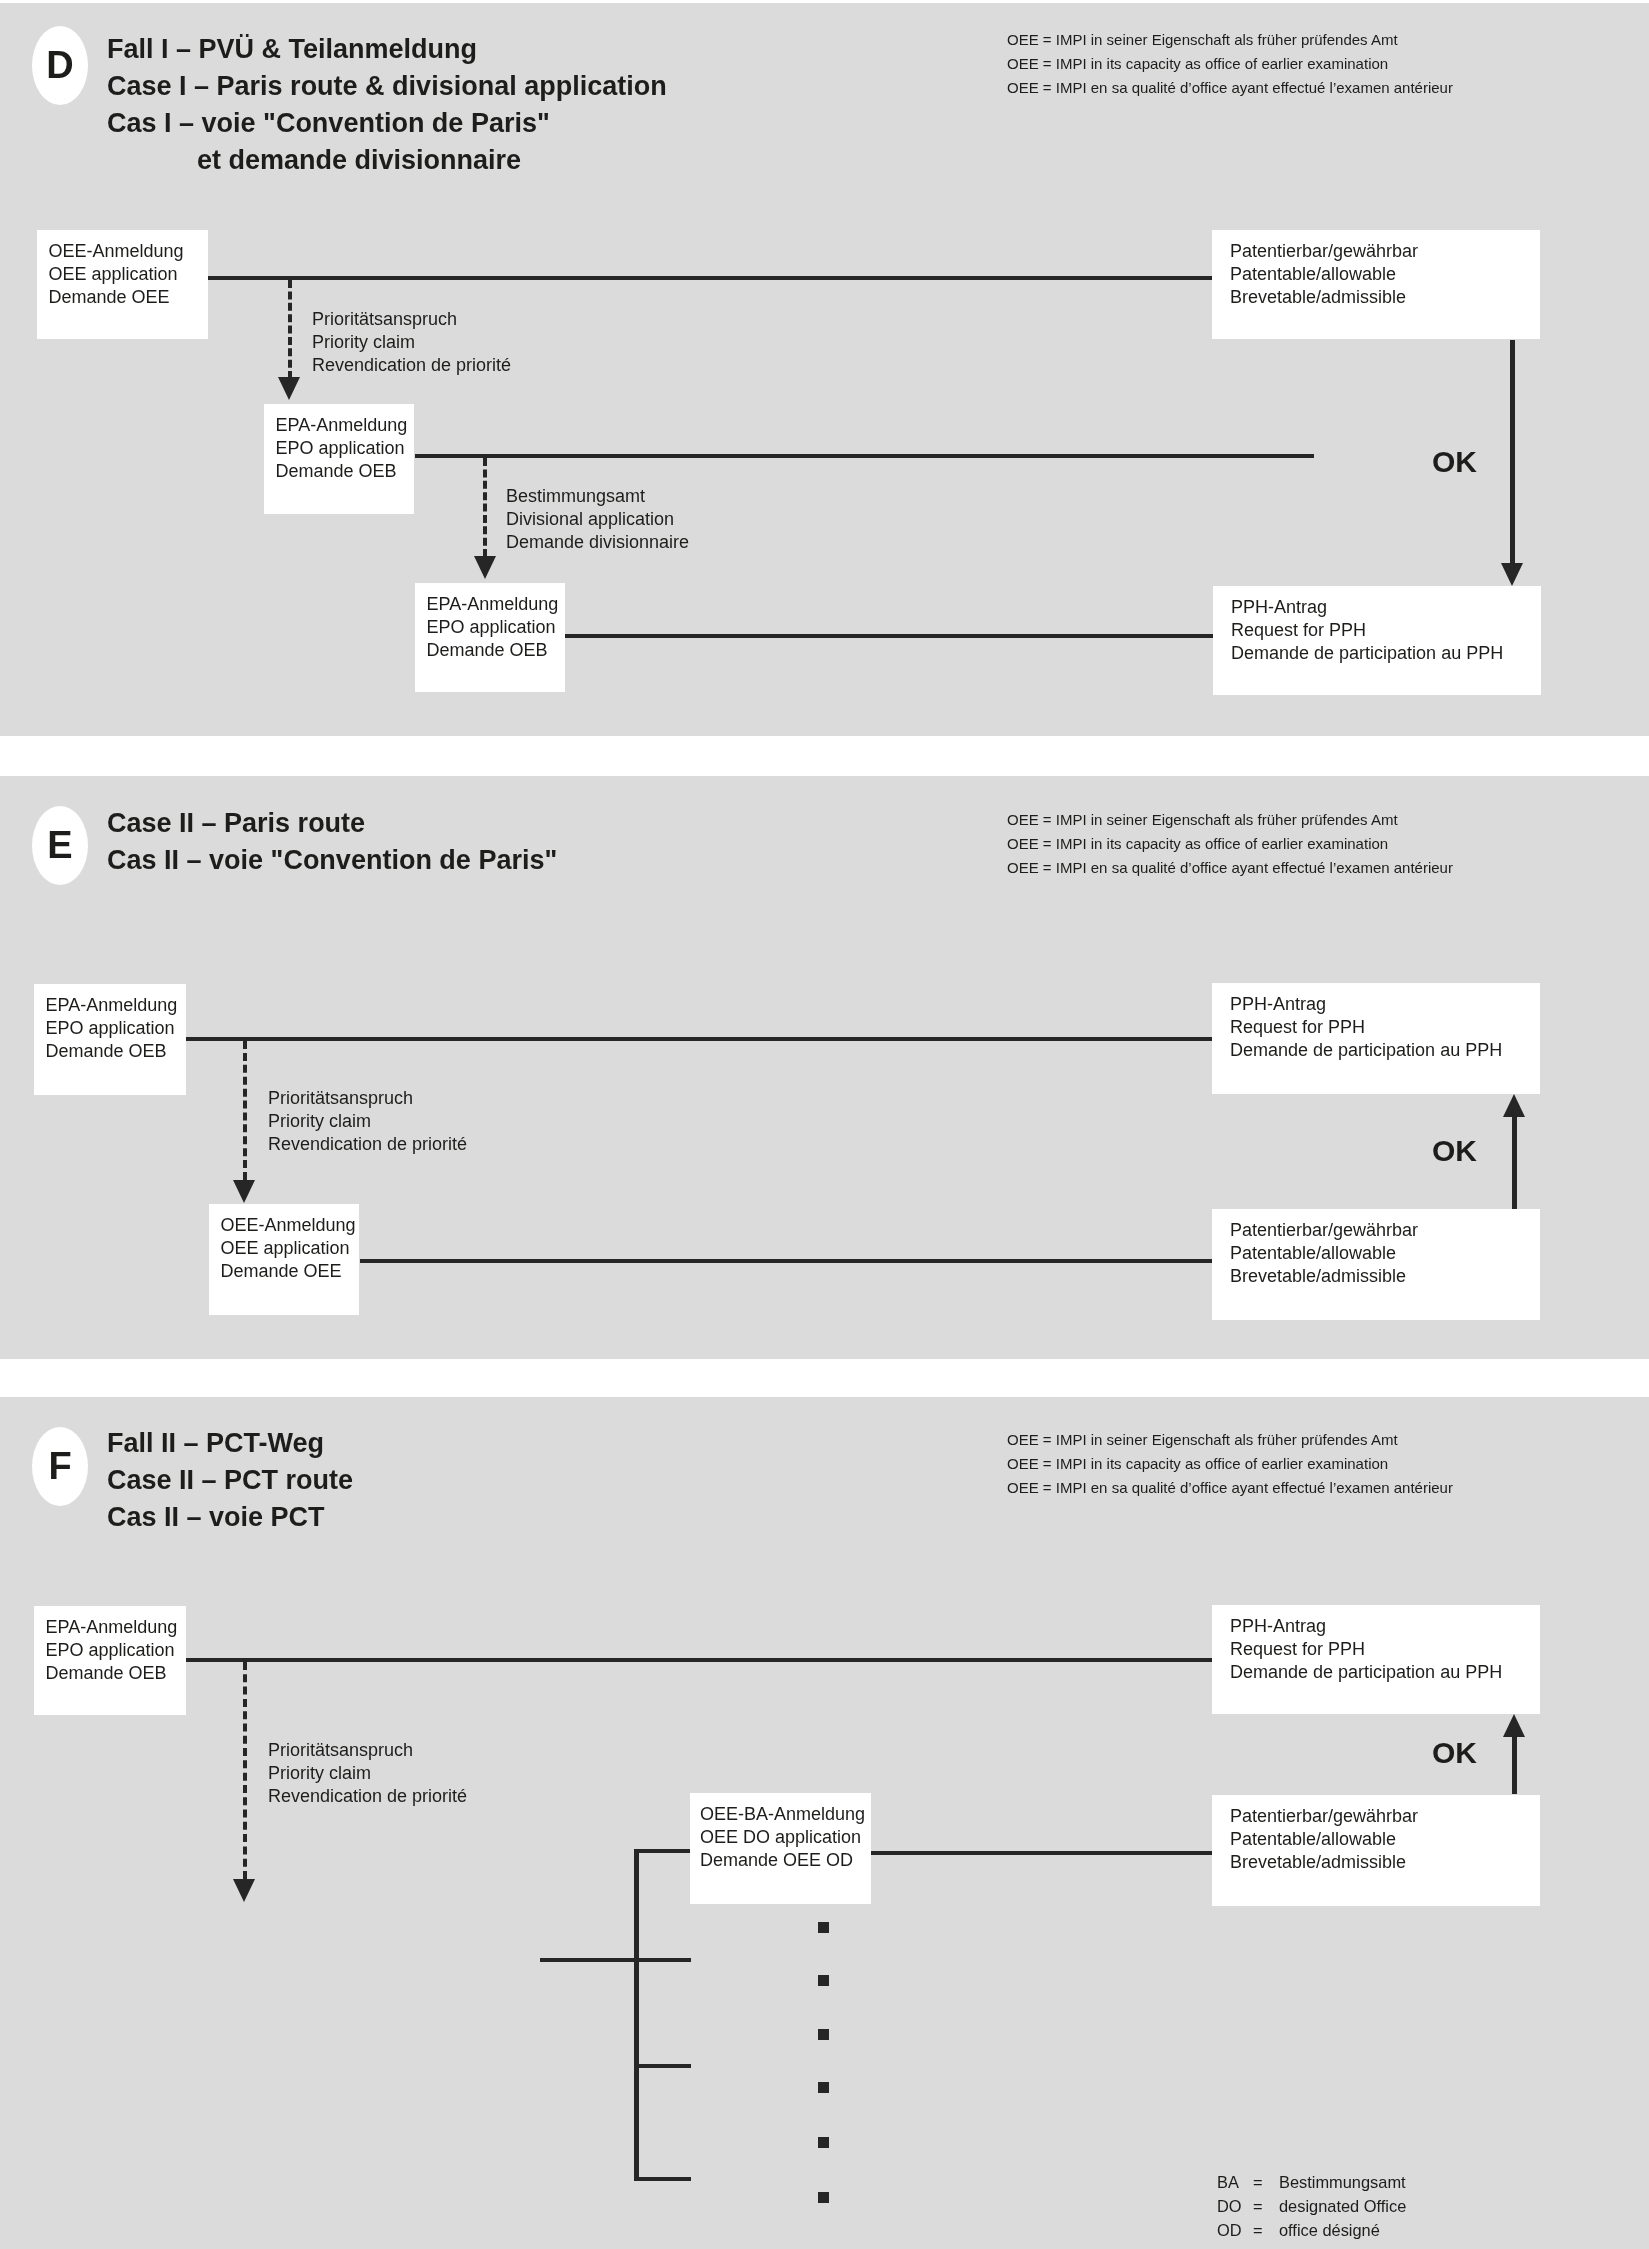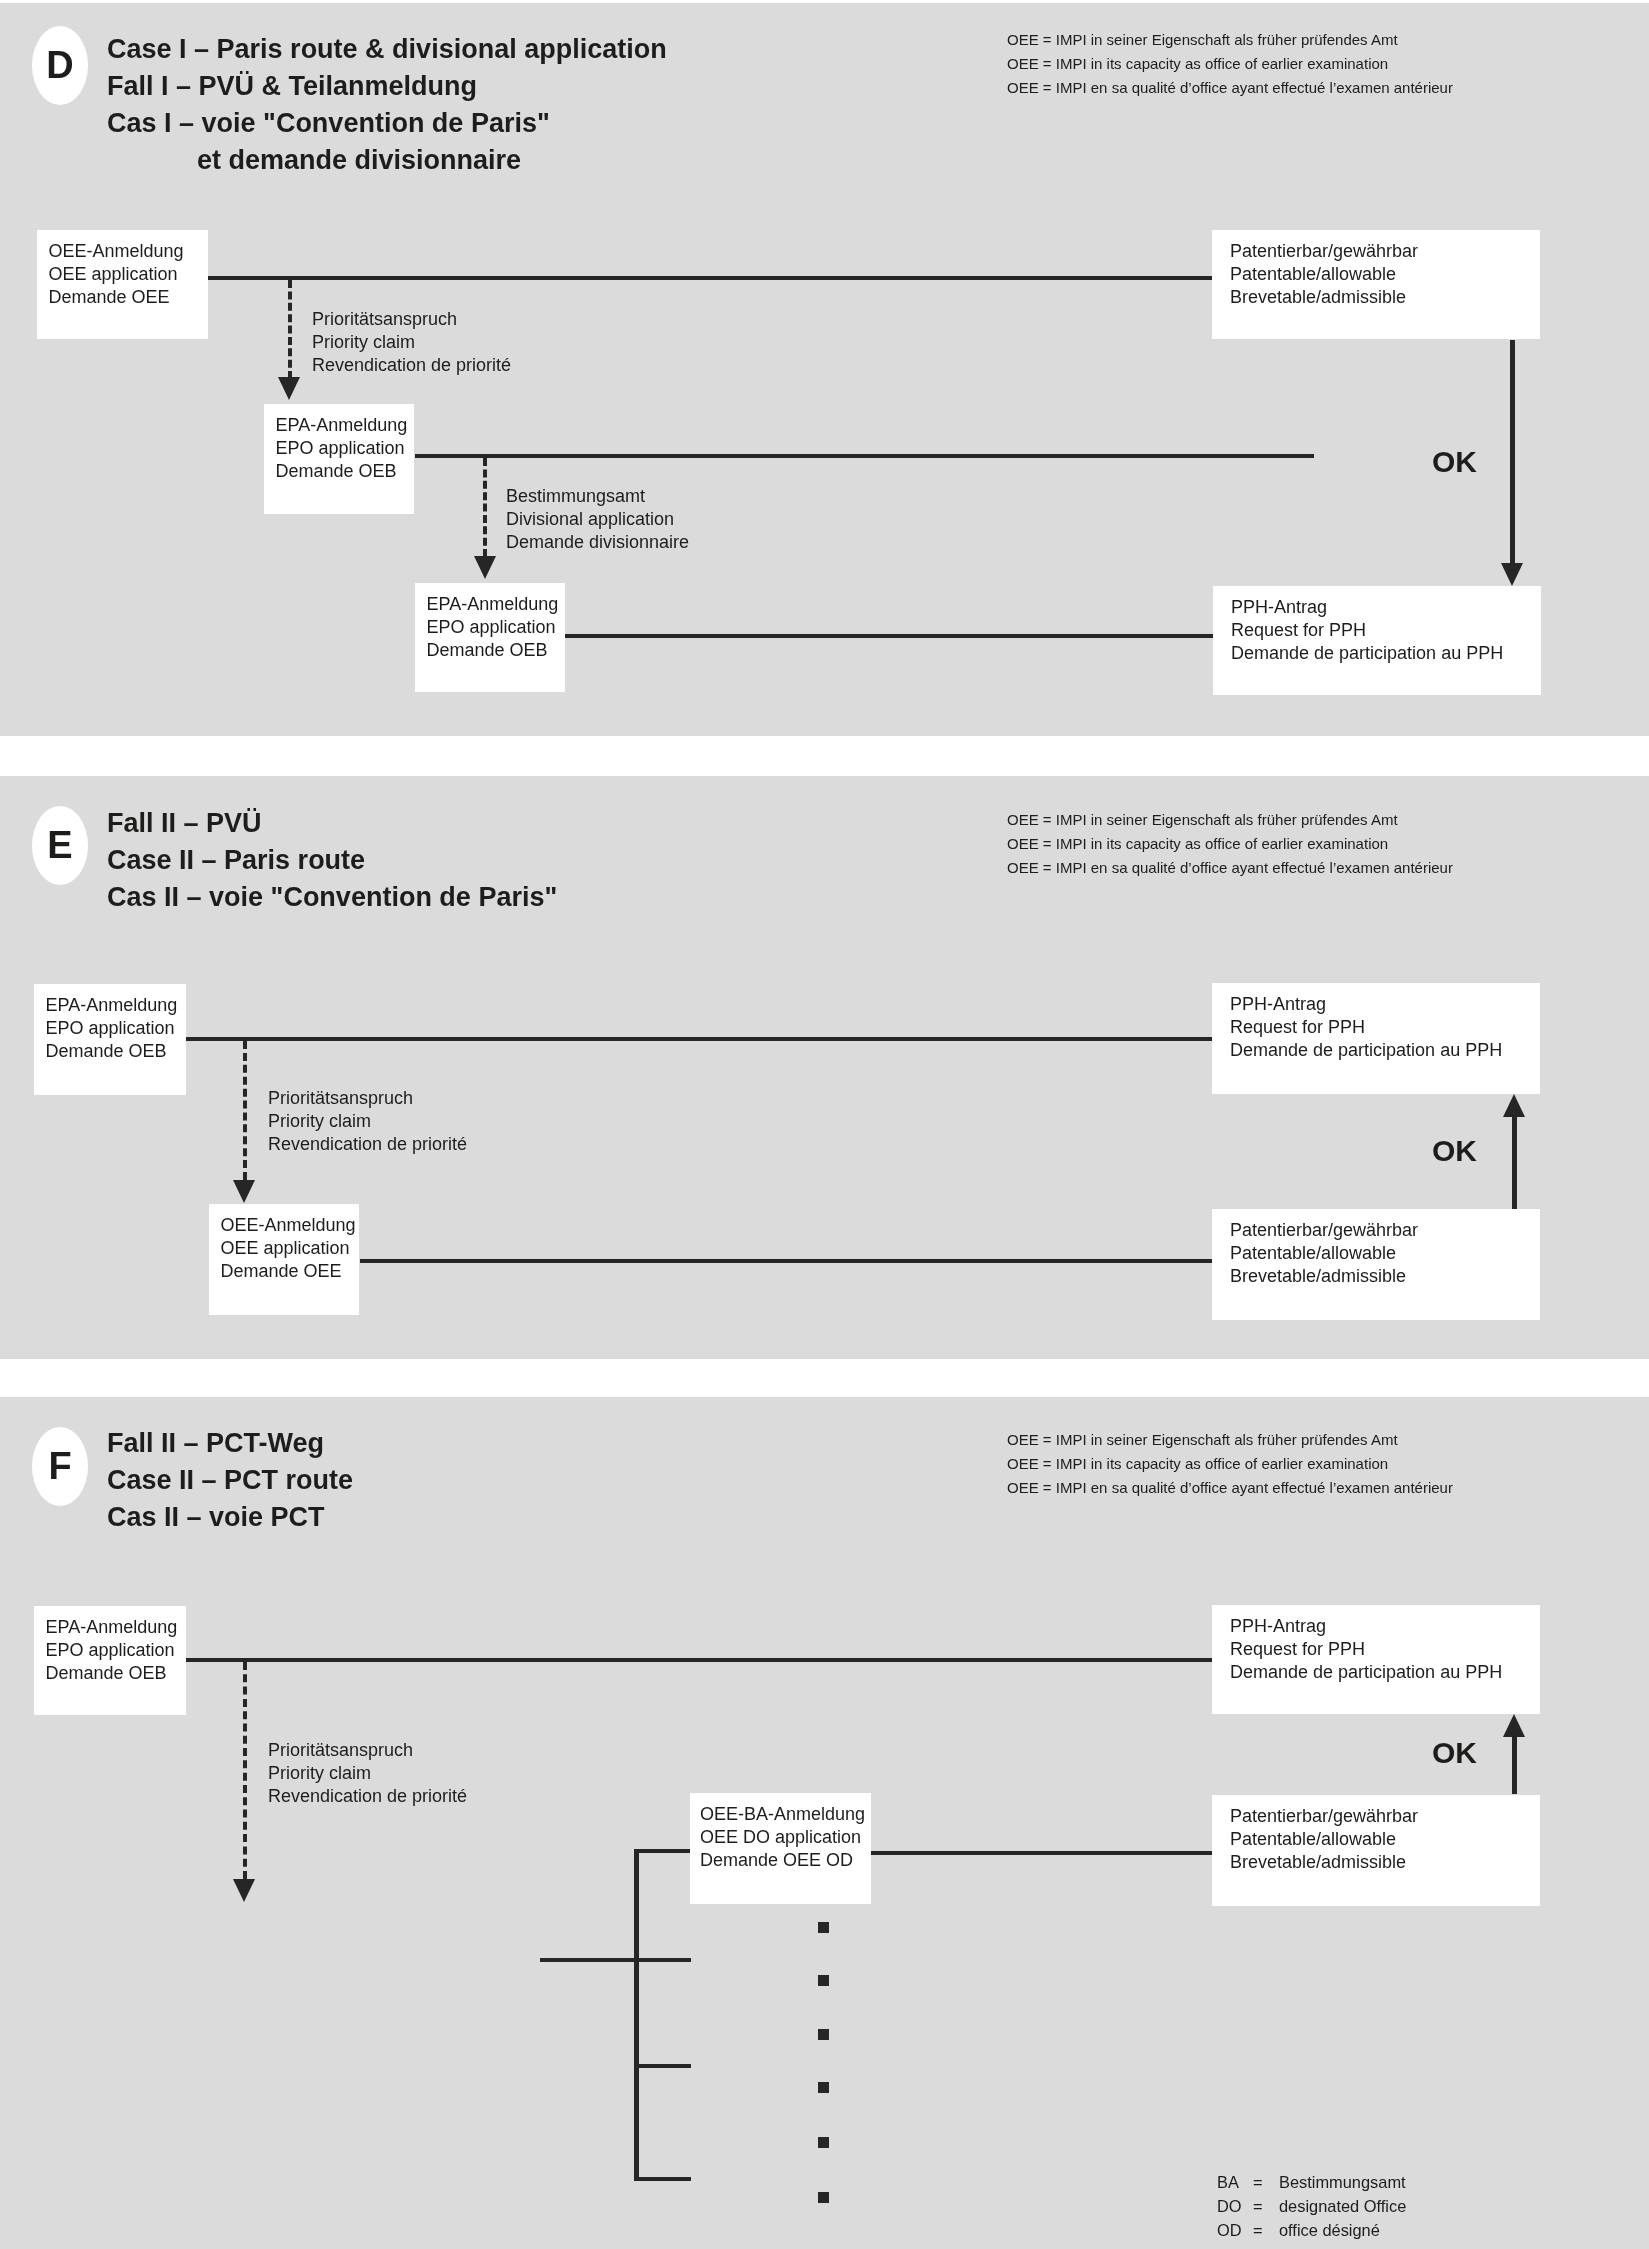--- a/index.html
+++ b/index.html
@@ -34,22 +34,22 @@
 </head>
 <body>
 
 <div class="page">
 
   <section class="panel" style="top:3.3px;height:733px;">
     <div class="badge" style="left:32px;top:23px;">
       <span>D</span>
     </div>
     <div class="title" style="left:107px;top:28px;">
+      <div>Fall I – PVÜ &amp; Teilanmeldung</div>
       <div>Case I – Paris route &amp; divisional application</div>
-      <div>Fall I – PVÜ &amp; Teilanmeldung</div>
       <div>Cas I – voie "Convention de Paris"</div>
       <div class="indent">et demande divisionnaire</div>
     </div>
     <div class="legend" style="left:1007px;top:24.6px;">
       <div>OEE = IMPI in seiner Eigenschaft als früher prüfendes Amt</div>
       <div>OEE = IMPI in its capacity as office of earlier examination</div>
       <div>OEE = IMPI en sa qualité d’office ayant effectué l’examen antérieur</div>
     </div>
 
     <div class="hline" style="left:208px;top:273px;width:1005px;"></div>
@@ -101,21 +101,20 @@
       <div>Request for PPH</div>
       <div>Demande de participation au PPH</div>
     </div>
   </section>
 
   <section class="panel" style="top:776px;height:583px;">
     <div class="badge" style="left:32px;top:30px;">
       <span>E</span>
     </div>
     <div class="title" style="left:107px;top:29px;">
-      <div>Fall II – PVÜ</div>
       <div>Case II – Paris route</div>
       <div>Cas II  – voie "Convention de Paris"</div>
     </div>
     <div class="legend" style="left:1007px;top:32px;">
       <div>OEE = IMPI in seiner Eigenschaft als früher prüfendes Amt</div>
       <div>OEE = IMPI in its capacity as office of earlier examination</div>
       <div>OEE = IMPI en sa qualité d’office ayant effectué l’examen antérieur</div>
     </div>
 
     <div class="hline" style="left:186px;top:261px;width:1026px;"></div>

